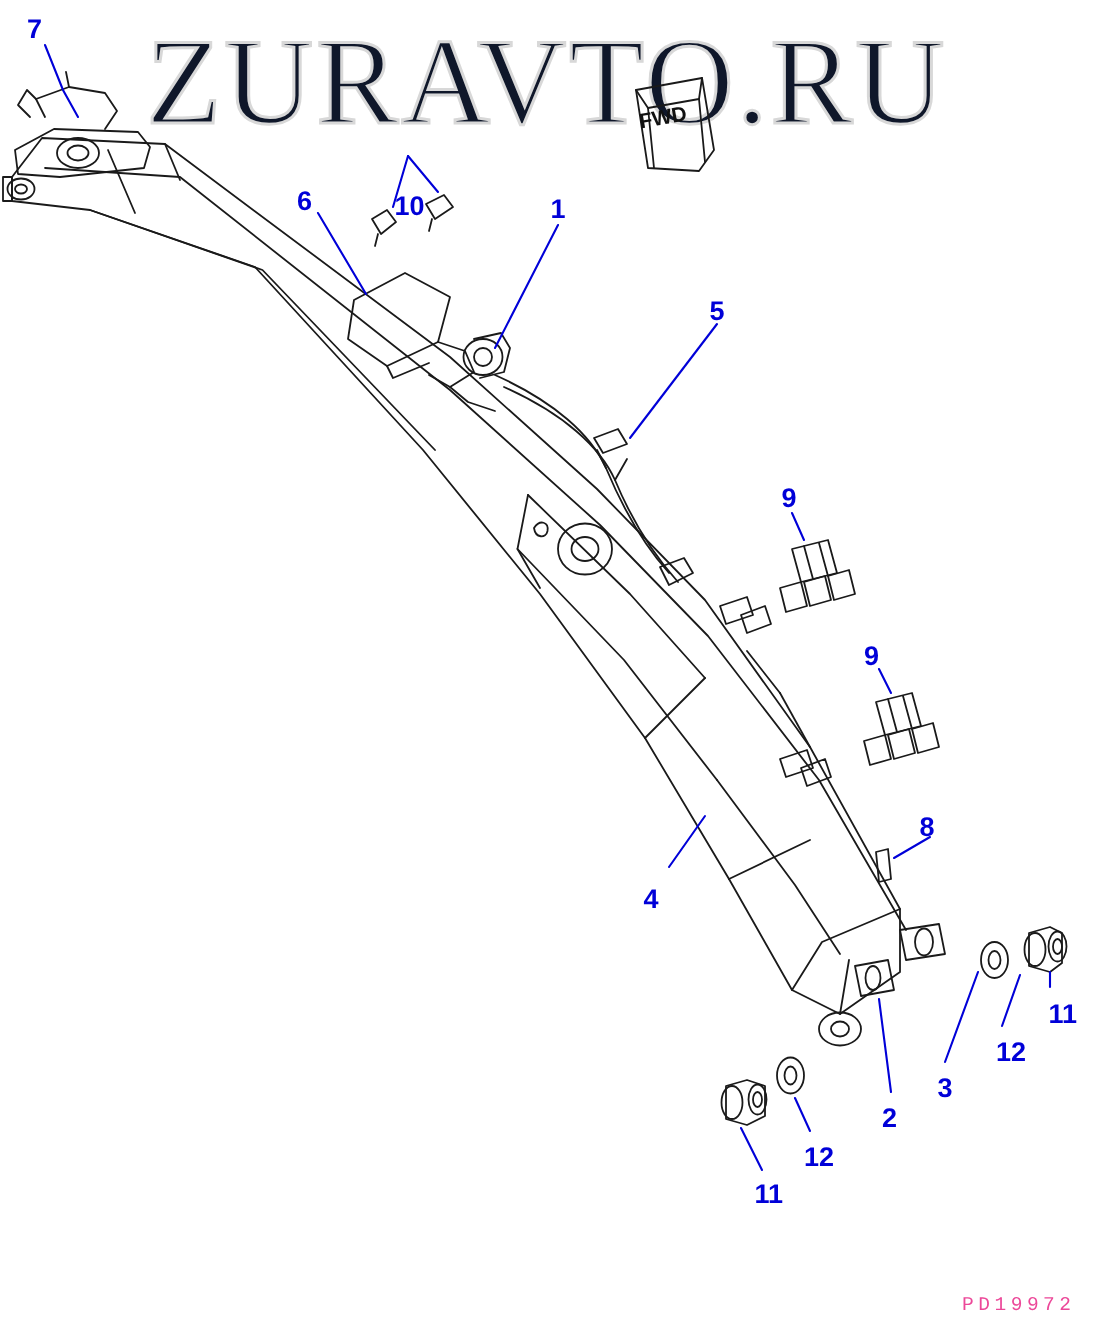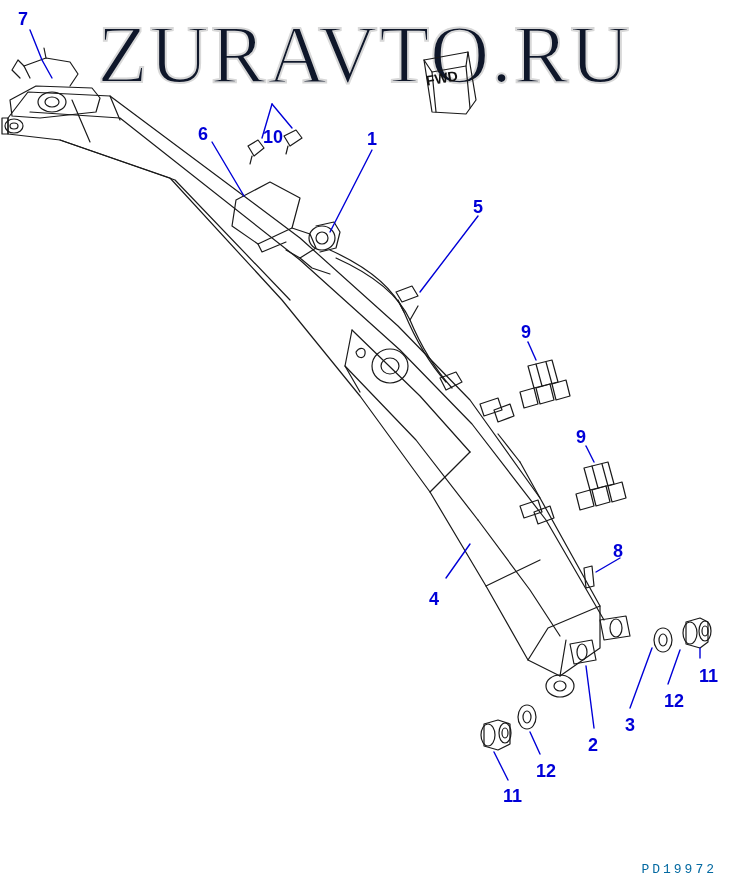--- a/index.html
+++ b/index.html
@@ -51,21 +51,21 @@
     line-height: 1;
     user-select: none;
   }
   #partcode {
     position: absolute;
     right: 12px;
     bottom: 8px;
     font-family: "Liberation Mono", monospace;
     font-size: 13px;
     letter-spacing: 3px;
-    color: #0369a1;
+    color: #ec4899;
   }
   .fwd-label {
     position: absolute;
     font-family: "Liberation Sans", sans-serif;
     font-size: 14px;
     font-weight: bold;
     color: #111111;
   }
 </style>
 </head>

